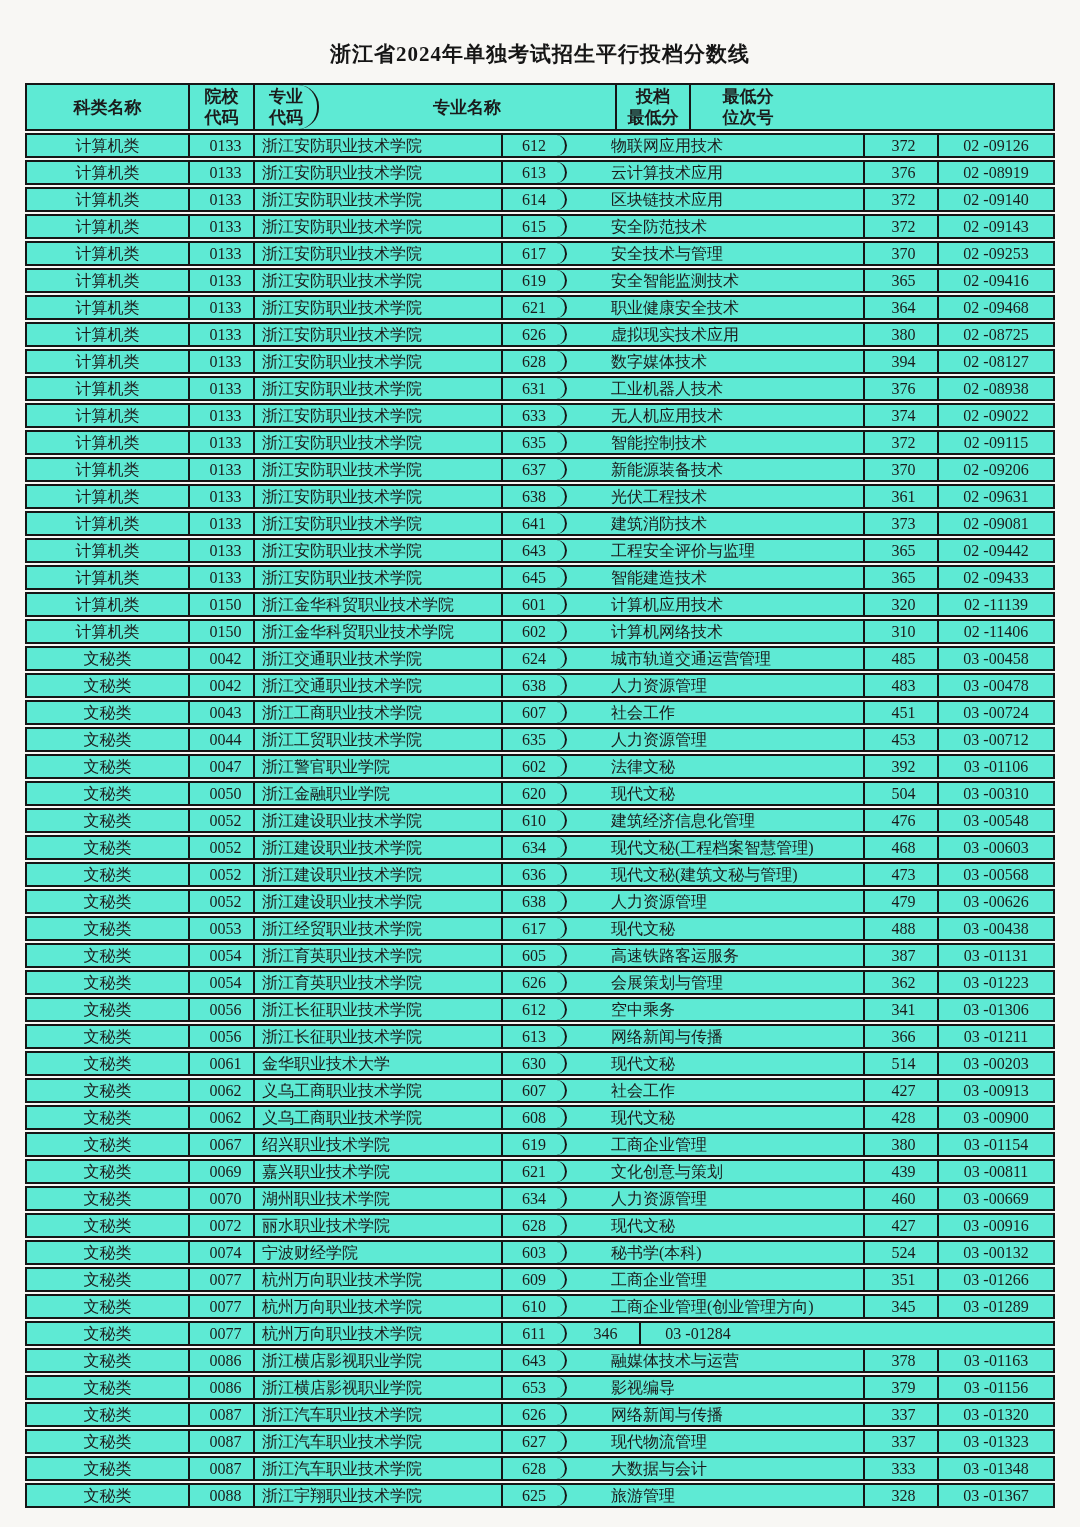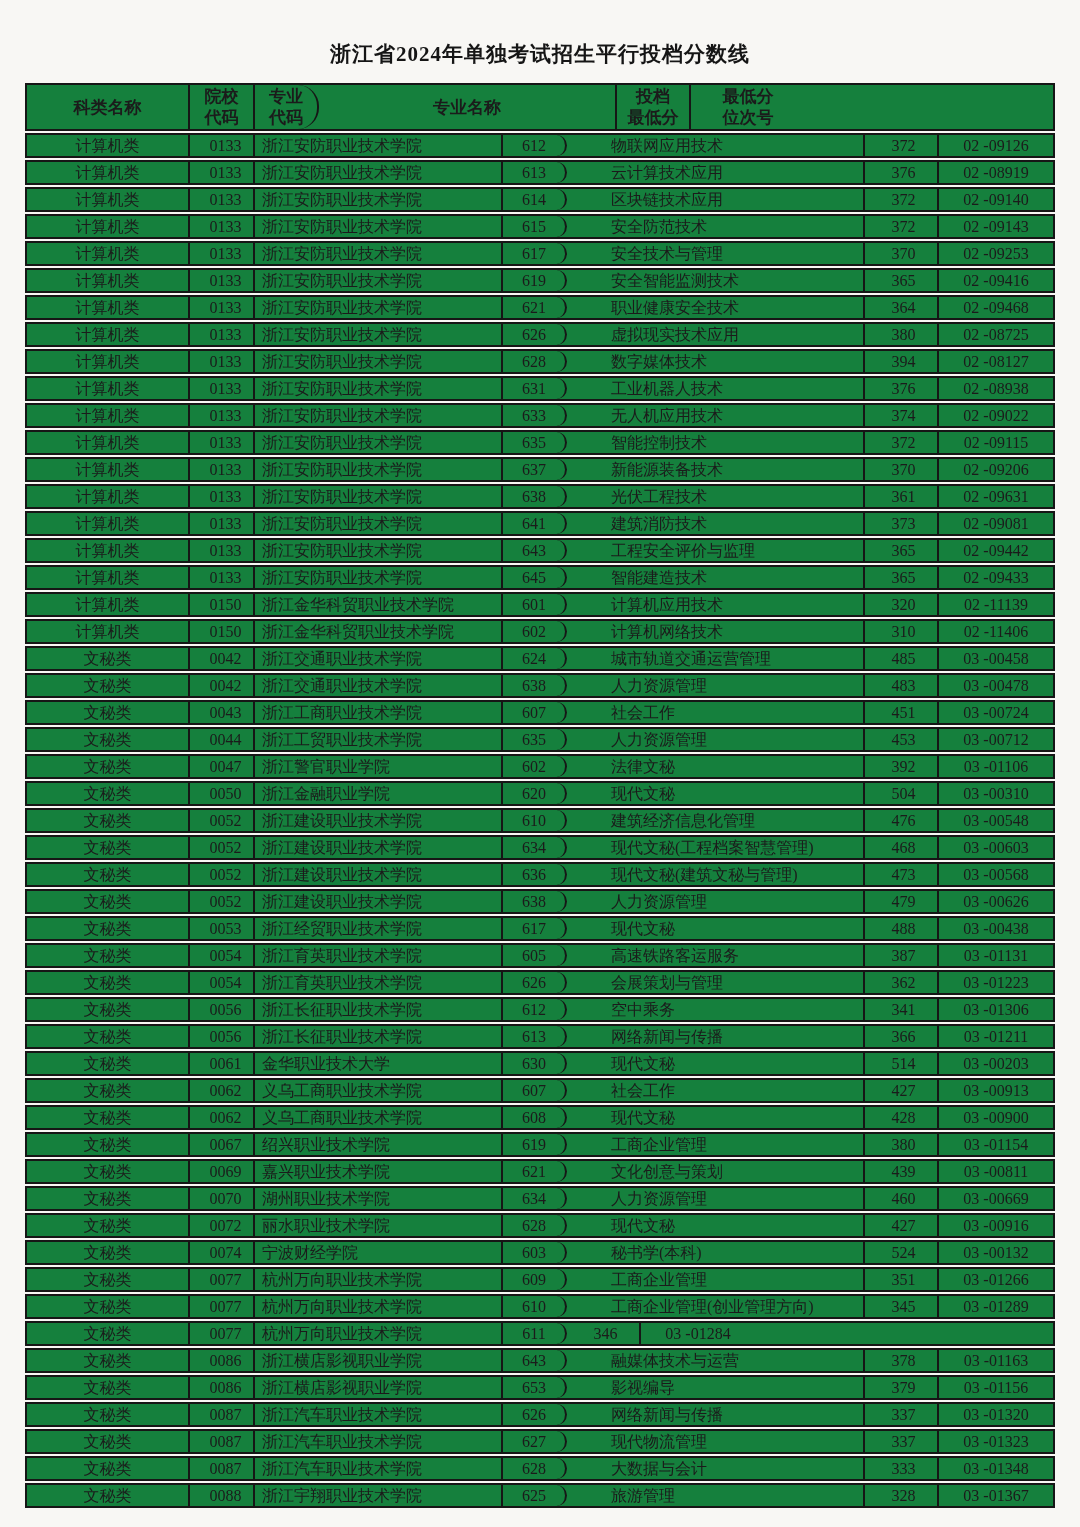--- a/index.html
+++ b/index.html
@@ -27,21 +27,21 @@
   }
   .table-wrap {
     width: 1030px;
     margin: 15px auto 0 auto;
   }
   .row {
     display: flex;
     align-items: stretch;
     border: 2px solid #161616;
     margin-bottom: 2px;
-    background: #15803d;
+    background: #5eead4;
   }
   .cell {
     box-sizing: border-box;
     display: flex;
     align-items: center;
     border-right: 2px solid #161616;
     padding: 1px 4px;
     font-size: 16px;
     line-height: 19px;
     min-height: 19px;

